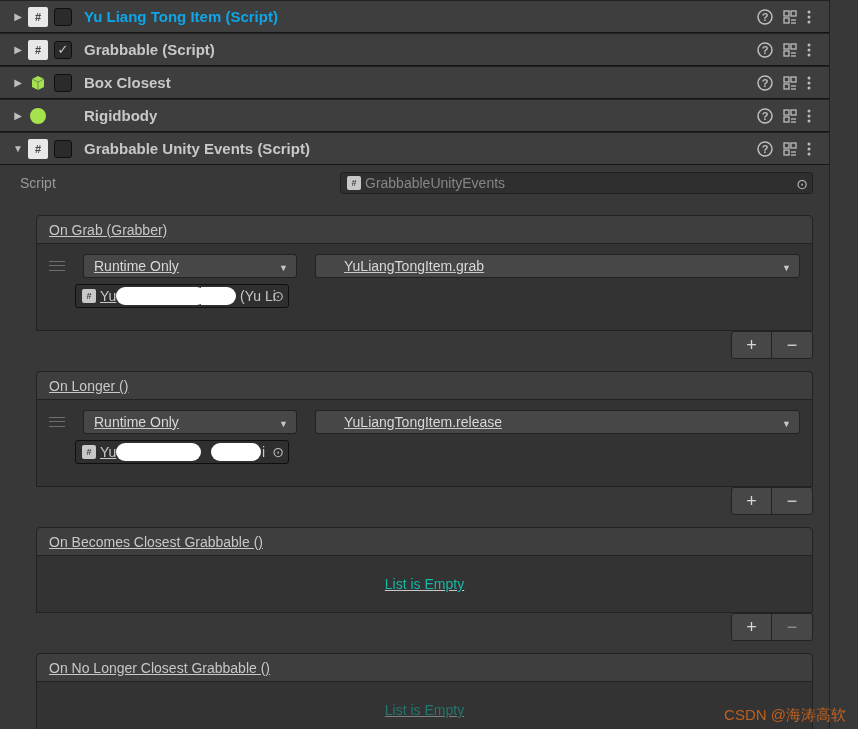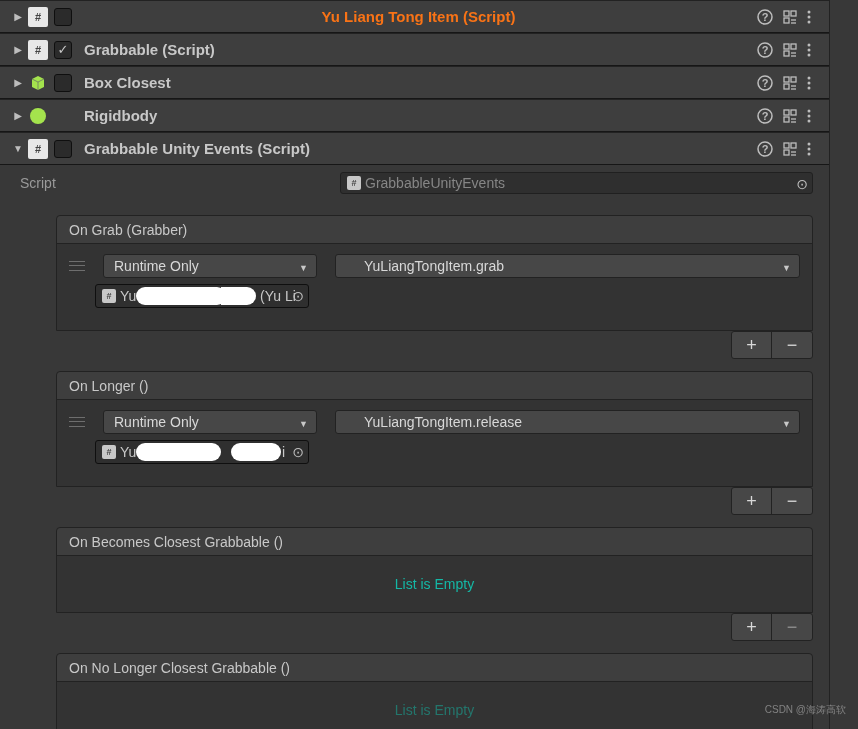--- a/index.html
+++ b/index.html
@@ -56,21 +56,21 @@
     color: #c8c8c8;
     font-size: 13px;
     margin: 0 2px;
   }
   .component-title {
     flex: 1;
     font-weight: bold;
     font-size: 15px;
     padding-left: 6px;
   }
-  .component-title.highlighted { color: #f97316; text-align: center; }
+  .component-title.highlighted { color: #0ea5e9; }
   .header-icons { display: flex; gap: 10px; padding-right: 18px; align-items: center; }
   .header-btn { color: #bdbdbd; cursor: pointer; display:flex; align-items:center; }
 
   .component-body { padding: 6px 16px 10px 20px; }
   .prop-row { display: flex; align-items: center; height: 24px; }
   .prop-label { width: 320px; color: #9a9a9a; }
   .obj-field {
     flex: 1;
     height: 22px;
     background: #2f2f2f;
@@ -88,24 +88,25 @@
     margin-right: 4px;
     display:flex;align-items:center;justify-content:center;
     font-size:9px; font-weight:bold; color:#444;
   }
   .obj-picker {
     position: absolute; right: 4px; top: 3px;
     color: #bdbdbd;
   }
 
   .event-box {
-    margin: 10px 16px 0 56px;
+    margin: 10px 16px 0 36px;
     background: #333333;
     border: 1px solid #222;
     border-radius: 4px 4px 0 0;
+    text-decoration: underline;
   }
   .event-header {
     background: #3e3e3e;
     height: 28px;
     display: flex; align-items: center;
     padding: 0 12px;
     border-bottom: 1px solid #222;
     border-radius: 4px 4px 0 0;
   }
   .event-body { padding: 10px 12px 22px 12px; }
@@ -166,22 +167,22 @@
     width: 40px;
     background: transparent;
     border: none;
     color: #d8d8d8;
     font-size: 18px;
     cursor: pointer;
   }
   .pm-buttons button:first-child { border-right: 1px solid #222; }
   .empty-text { padding: 20px 12px 20px 12px; color: #14b8a6; text-align: center; }
   .watermark {
-    position: absolute; bottom: 12px; right: 12px;
-    color: #a3a3a3; font-size: 10px; opacity: 0.7;
+    position: absolute; bottom: 4px; right: 12px;
+    color: #f97316; font-size: 15px; opacity: 0.7;
   }
 </style>
 </head>
 <body>
 
 <div class="inspector">
 
   <div class="component-header">
     <span class="foldout">▶</span>
     <span class="comp-icon script-icon">#</span>

